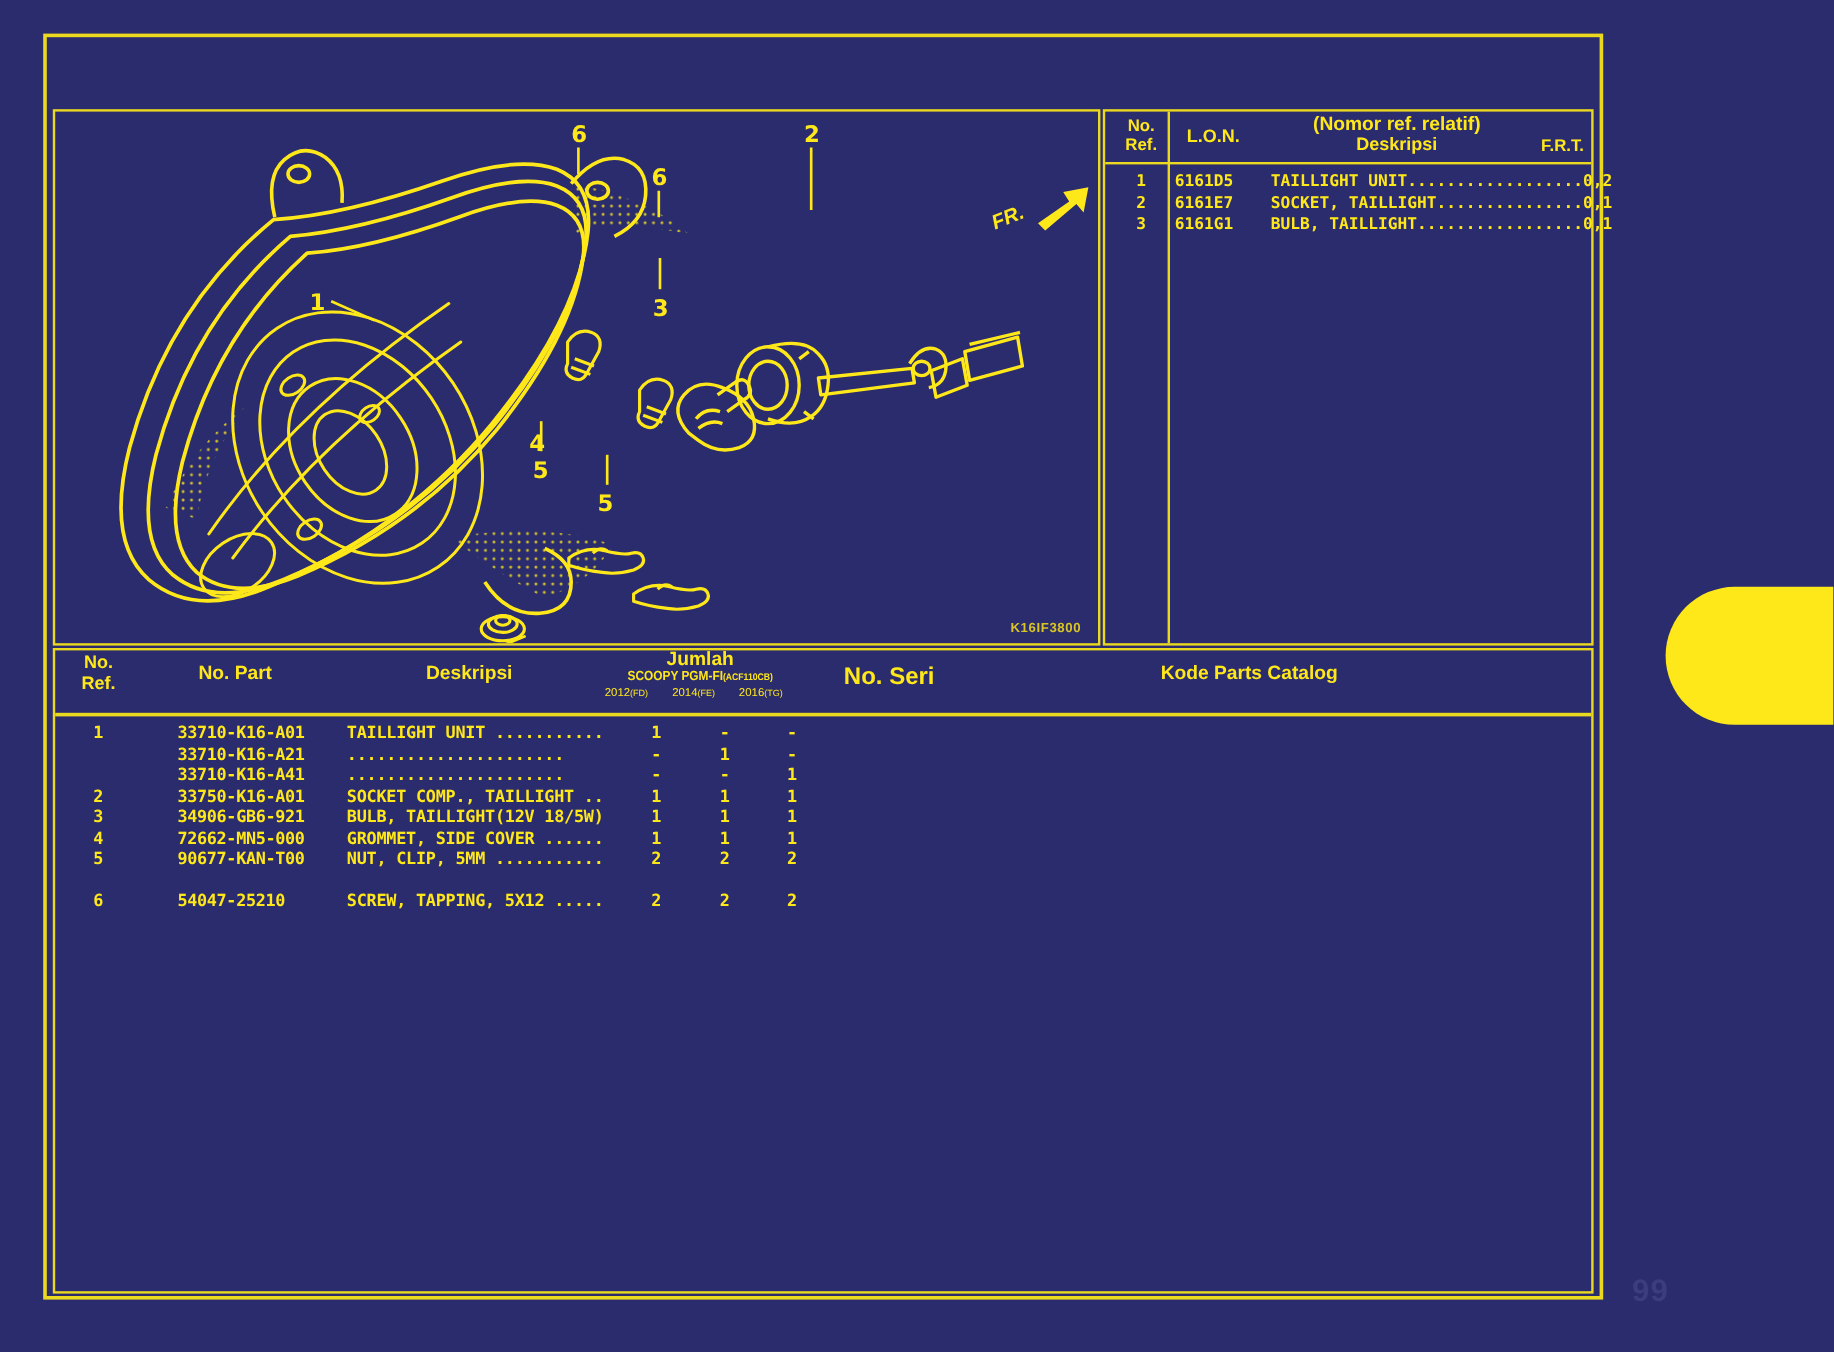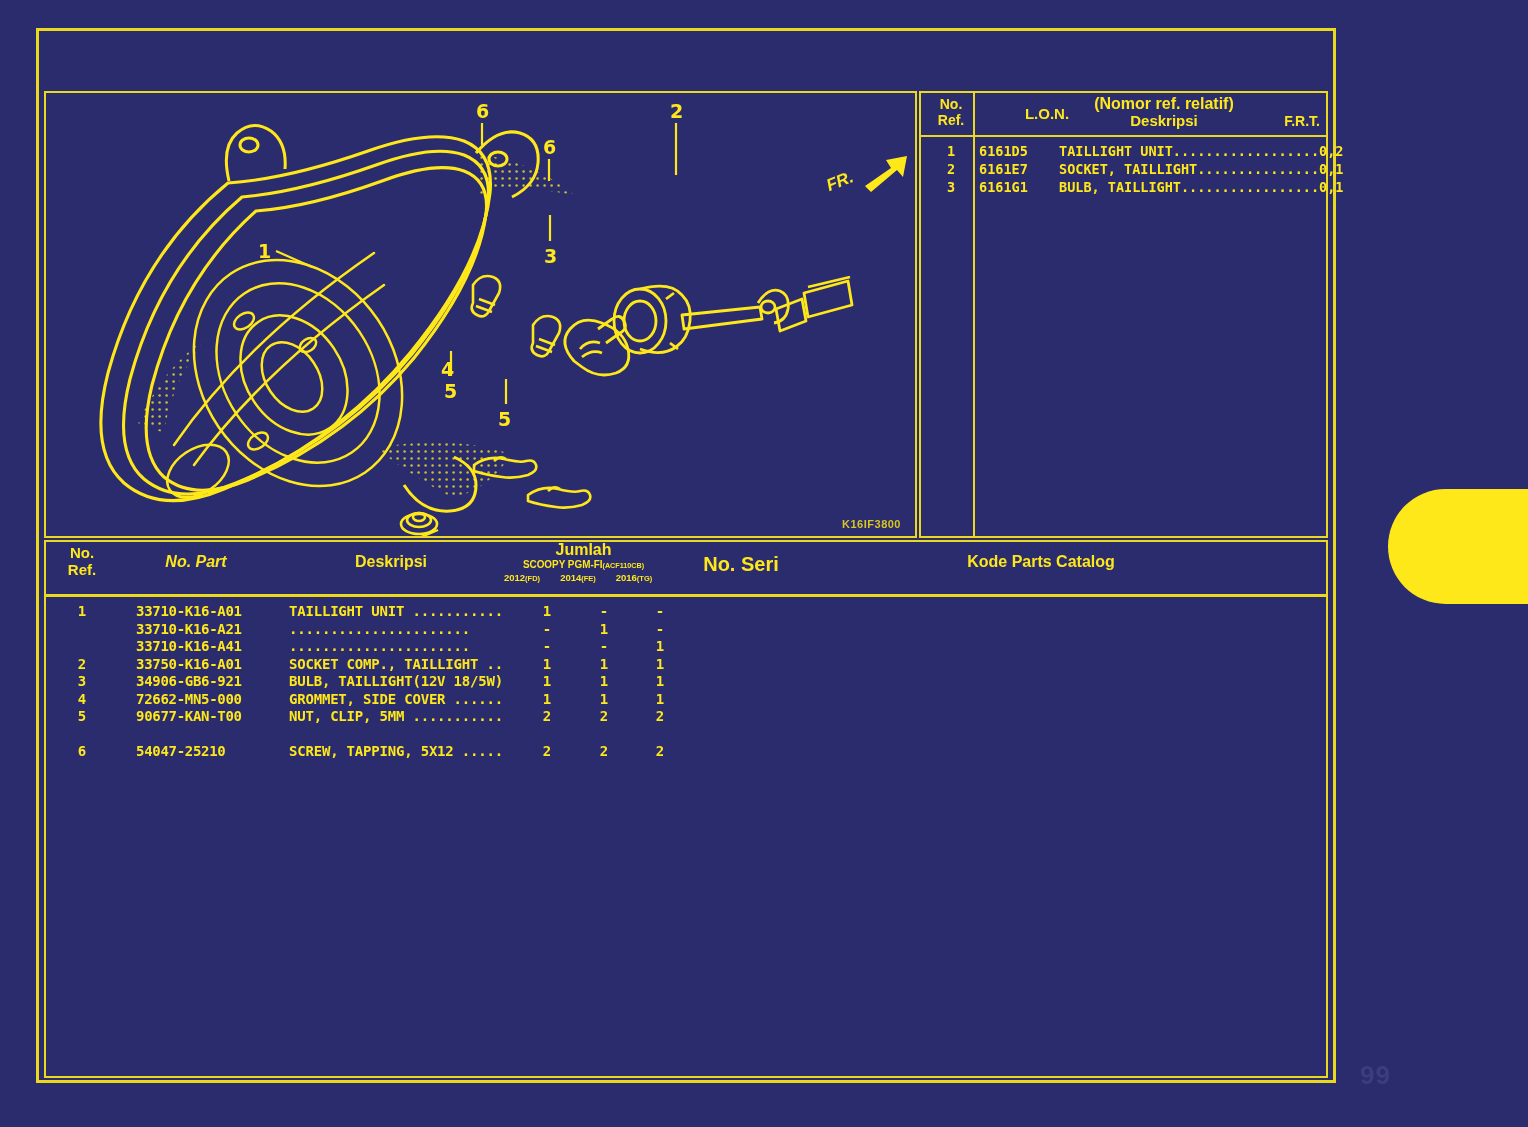--- a/index.html
+++ b/index.html
@@ -122,21 +122,20 @@
     width: 44px;
     text-align: center;
     font-size: 14px;
     line-height: 16px;
   }
   #lon-h-lon {
     left: 54px; top: 12px;
     width: 72px;
     text-align: center;
     font-size: 15px;
-    padding-left: 36px;
   }
   #lon-h-rel {
     left: 118px; top: 2px;
     width: 250px;
     text-align: center;
     font-size: 16px;
     font-weight: normal;
   }
   #lon-h-desc {
     left: 118px; top: 19px;
@@ -197,36 +196,36 @@
     height: 52px;
     border-bottom: 3px solid #ead91f;
   }
   #pt-head .hcell {
     position: absolute;
     color: #ffe81a;
     font-weight: bold;
     text-align: center;
   }
   #pt-h-noref { left: 10px;  top: 2px;  width: 52px;  font-size: 15px; line-height: 17px; }
-  #pt-h-nopart{ left: 75px;  top: 11px; width: 150px; font-size: 16px; font-style: italic; }
+  #pt-h-nopart{ left: 75px;  top: 11px; width: 150px; font-size: 16px; }
   #pt-h-desc  { left: 240px; top: 11px; width: 210px; font-size: 16px; }
   #pt-h-jumlah{ left: 440px; top: -1px; width: 195px; font-size: 16px; }
   #pt-h-model {
     left: 440px; top: 16px; width: 195px;
     font-size: 11px;
     font-weight: bold;
     transform: scaleX(0.9);
   }
   #pt-h-model .model-sub { font-size: 8px; }
   .pt-h-year {
     position: absolute;
     top: 30px;
     width: 58px;
     font-size: 9.5px;
-    font-weight: bold;
+    font-weight: normal;
     color: #ffe81a;
     text-align: center;
   }
   .pt-h-year .yr-sub { font-size: 7.5px; }
   #pt-h-y1 { left: 447px; }
   #pt-h-y2 { left: 503px; }
   #pt-h-y3 { left: 559px; }
   #pt-h-noseri { left: 620px; top: 11px; width: 150px; font-size: 20px; }
   #pt-h-kode   { left: 830px; top: 11px; width: 330px; font-size: 16px; }
 
@@ -234,21 +233,21 @@
   .pt-row {
     position: relative;
     height: 17.5px;
     font-family: "DejaVu Sans Mono", monospace;
     font-size: 14px;
     font-weight: bold;
     color: #ffe81a;
   }
   .pt-row.spacer { height: 17.5px; }
   .pt-row .c-noref { position: absolute; left: 10px;  width: 52px; text-align: center; }
-  .pt-row .c-part  { position: absolute; left: 90px;  letter-spacing: -0.3px; }
+  .pt-row .c-part  { position: absolute; left: 102px;  letter-spacing: -0.3px; }
   .pt-row .c-desc  { position: absolute; left: 243px; white-space: pre; letter-spacing: -0.2px; }
   .pt-row .c-q1    { position: absolute; left: 490px; width: 22px; text-align: center; }
   .pt-row .c-q2    { position: absolute; left: 547px; width: 22px; text-align: center; }
   .pt-row .c-q3    { position: absolute; left: 603px; width: 22px; text-align: center; }
 
   
   #page-number {
     position: absolute;
     left: 1360px;
     top: 1060px;

